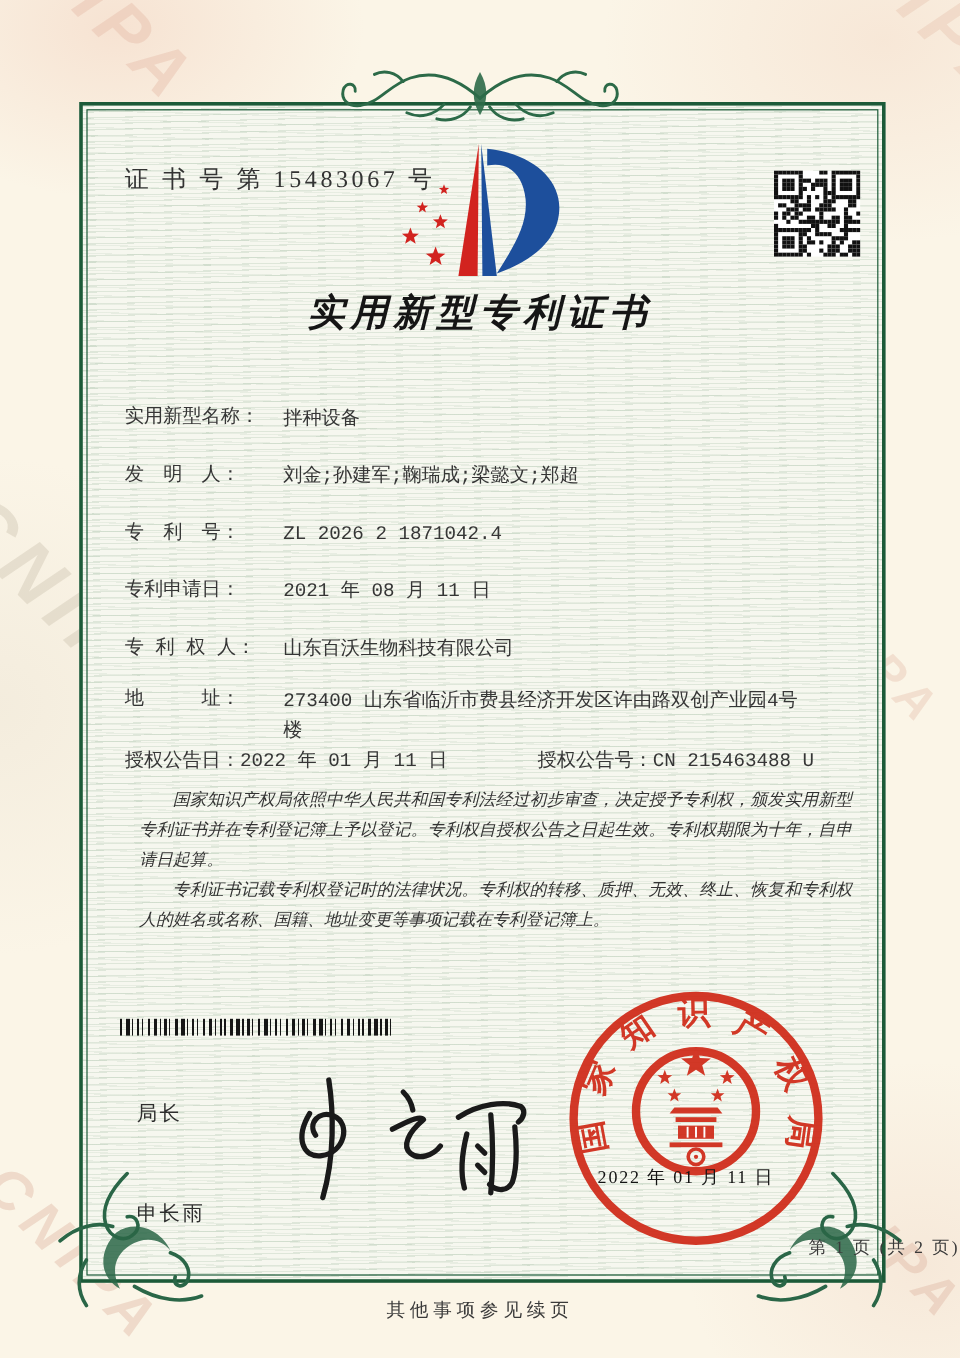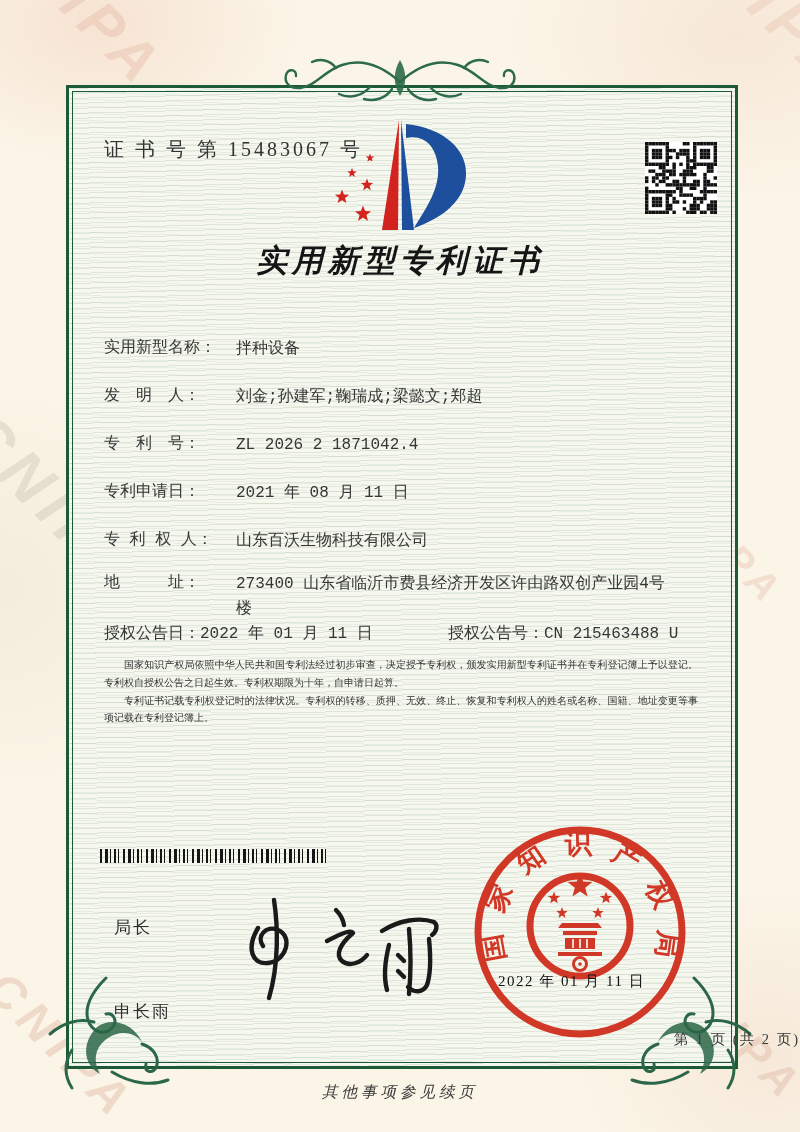--- a/index.html
+++ b/index.html
@@ -22,31 +22,31 @@
         repeating-linear-gradient(181.5deg, rgba(104,148,110,.10) 0 1px, transparent 1px 7px);}
   .frame-inner{position:absolute;inset:3px;border:1px solid #1c5a38;}
   .abs{position:absolute;}
   .certno{left:104px;top:136px;font-size:20px;letter-spacing:3px;color:#333;text-align:right;}
   .title{left:0;top:240px;width:800px;text-align:center;font-size:31px;font-weight:700;
          letter-spacing:5px;color:#151515;font-style:italic;}
   .row{left:104px;width:600px;font-size:16px;color:#363636;font-family:Liberation Mono, monospace;}
   .row .lab{display:inline-block;width:132px;vertical-align:top;white-space:pre;}
   .row .val{display:inline-block;vertical-align:top;max-width:440px;line-height:1.55;}
   .grant-right{position:absolute;left:344px;top:0;white-space:nowrap;}
-  .paras{left:104px;top:656px;width:594px;font-size:10px;line-height:1.78;color:#333;
-         text-align:justify;}
+  .paras{left:116px;top:656px;width:594px;font-size:14px;line-height:1.78;color:#333;
+         text-align:justify;font-style:italic;}
   .paras p{margin:0;text-indent:2em;}
   .barcode{left:100px;top:849px;width:228px;height:14px;
     background:repeating-linear-gradient(90deg,#161616 0 2px,transparent 2px 5px,#161616 5px 8px,
       transparent 8px 10px,#161616 10px 11px,transparent 11px 14px,#161616 14px 16px,
       transparent 16px 18px,#161616 18px 19px,transparent 19px 23px);}
   .signer{left:114px;font-size:17px;letter-spacing:2px;color:#2e2e2e;}
   .pageinfo{left:0;top:1030px;width:800px;text-align:right;font-size:14.5px;letter-spacing:2px;color:#3a3a3a;}
   .footnote{left:0;top:1082px;width:800px;text-align:center;font-size:15.5px;letter-spacing:4px;
-            color:#3a3a3a;font-style:italic;}
+            color:#3a3a3a;}
   .sealdate{left:498px;top:972px;font-size:15px;letter-spacing:1.5px;color:#141414;z-index:6;}
   svg{display:block;}
 </style>
 </head>
 <body>
 
 <div class="page">
 
   <span class="wm" style="left:-30px;top:-34px;font-size:58px;color:rgba(228,186,166,.42)">CNIPA</span>
   <span class="wm" style="left:652px;top:-36px;font-size:62px;color:rgba(230,192,172,.38)">CNIPA</span>

